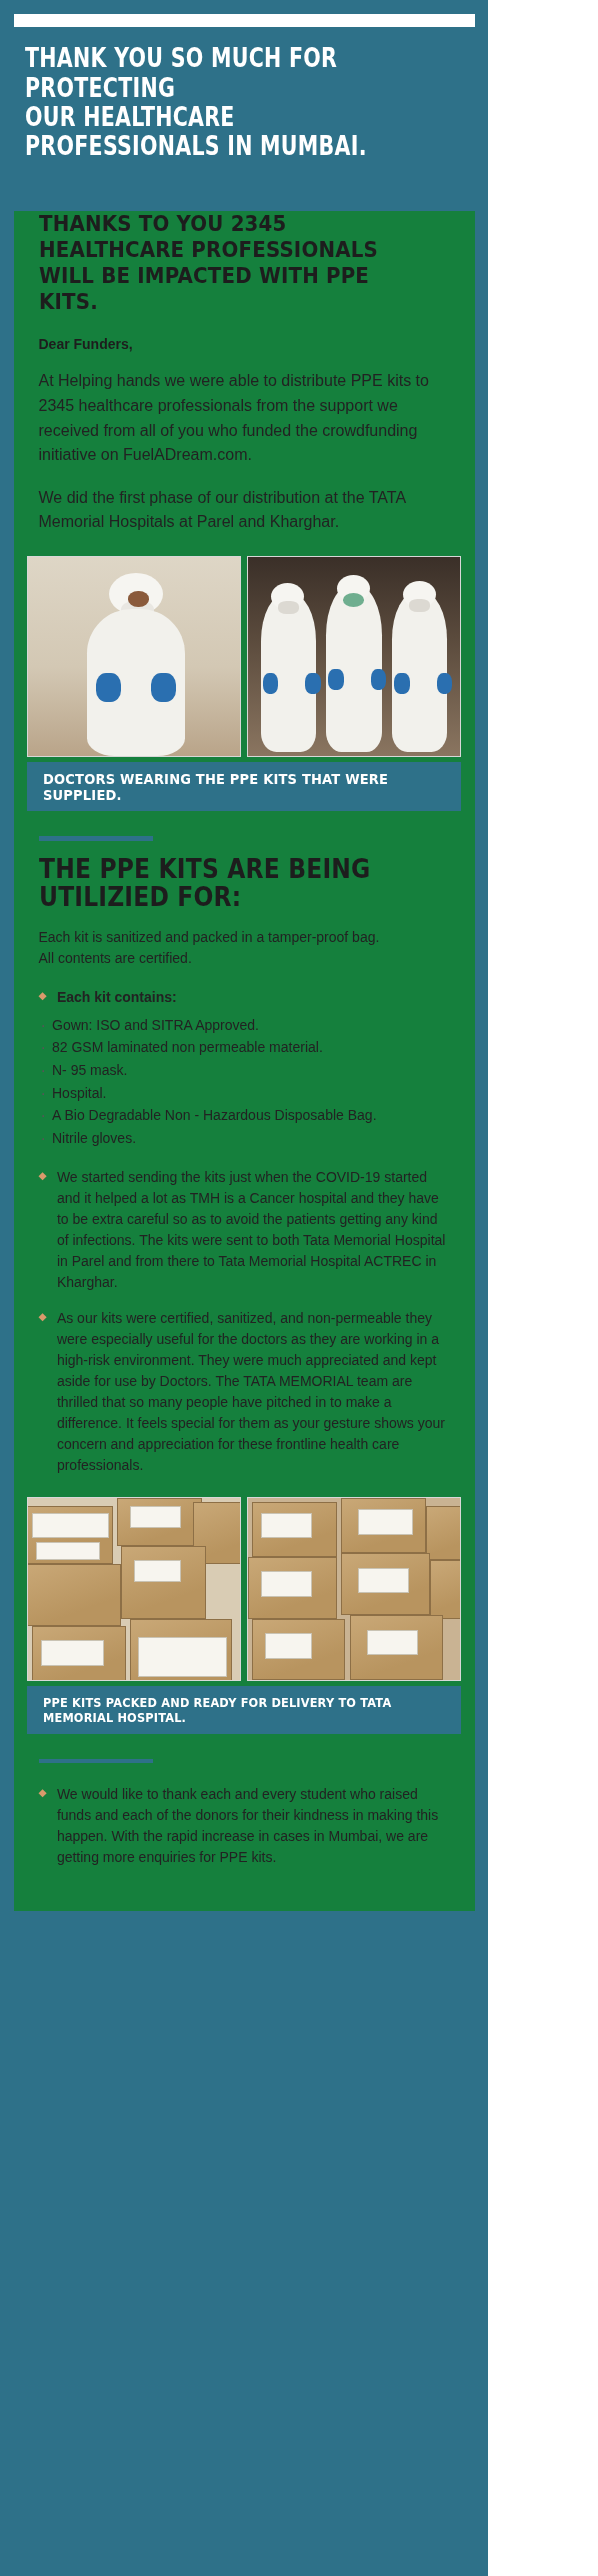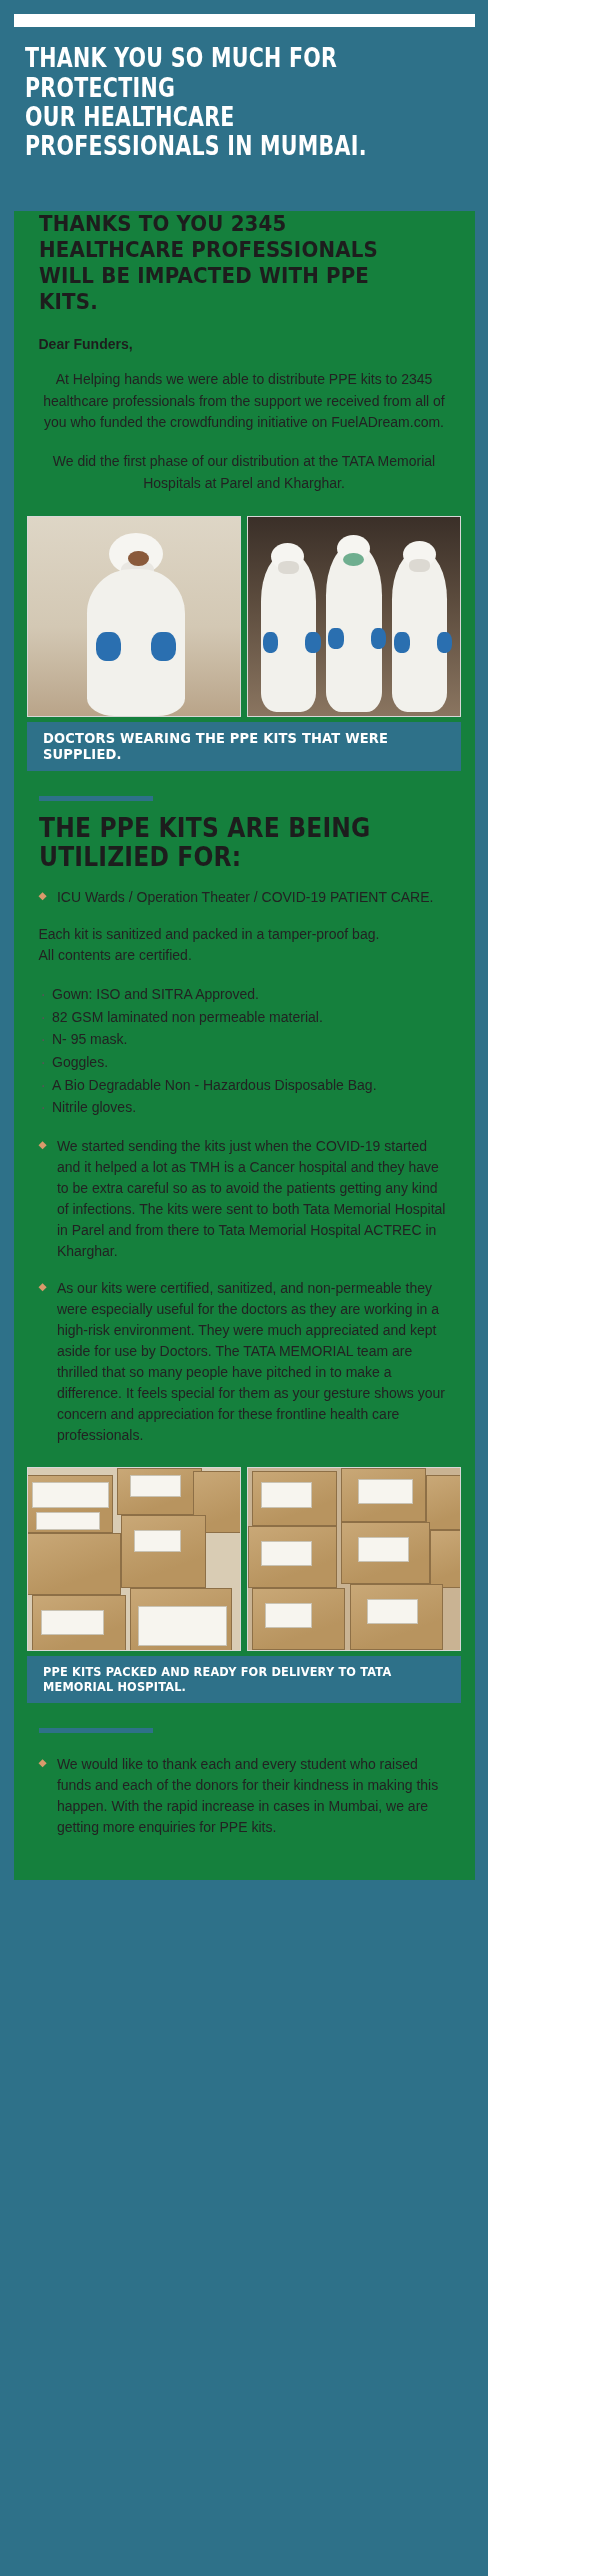--- a/index.html
+++ b/index.html
@@ -64,25 +64,24 @@
     transform-origin: left center;
     margin: 25px 0 21px 0;
   }
   .salutation {
     font-weight: bold;
     font-size: 14px;
     color: #1d1d1d;
     margin: 0 0 17.4px 0;
   }
   p.body-text {
-    font-size: 14px;
+    font-size: 16px;
     line-height: 1.55;
     color: #222222;
     margin: 0 0 17.4px 0;
-    text-align: center;
   }
   
   .photo-row {
     display: flex;
     gap: 5.8px;
     margin: 21px 0 0 0;
     padding: 0 13.5px;
   }
   .photo {
     position: relative;
@@ -291,34 +290,36 @@
     </div>
     <div class="caption-bar">
       <span>DOCTORS WEARING THE PPE KITS THAT WERE SUPPLIED.</span>
     </div>
 
     <div class="rule-accent"></div>
 
     <div class="section-pad">
       <h2 class="big-heading">THE PPE KITS ARE BEING UTILIZIED FOR:</h2>
 
-      <ul class="diamond">
-        <li>ICU Wards / Operation Theater / COVID-19 PATIENT CARE.</li>
-      </ul>
 
       <div class="spec-block">
         <div class="spec-line">Each kit is sanitized and packed in a tamper-proof bag.</div>
         <div class="spec-line">All contents are certified.</div>
       </div>
 
+      <ul class="diamond">
+        <li style="margin-bottom:5.8px;">
+          <span class="contains-head">Each kit contains:</span>
+        </li>
+      </ul>
       <ul class="dash">
         <li>Gown: ISO and SITRA Approved.</li>
         <li>82 GSM laminated non permeable material.</li>
         <li>N- 95 mask.</li>
-        <li>Goggles.</li>
+        <li>Hospital.</li>
         <li>A Bio Degradable Non - Hazardous Disposable Bag.</li>
         <li>Nitrile gloves.</li>
       </ul>
 
       <ul class="diamond" style="margin-top:17.4px;">
         <li>We started sending the kits just when the COVID-19 started and it helped a lot as TMH is a Cancer hospital and they have to be extra careful so as to avoid the patients getting any kind of infections. The kits were sent to both Tata Memorial Hospital in Parel and from there to Tata Memorial Hospital ACTREC in Kharghar.</li>
         <li>As our kits were certified, sanitized, and non-permeable they were especially useful for the doctors as they are working in a high-risk environment. They were much appreciated and kept aside for use by Doctors. The TATA MEMORIAL team are thrilled that so many people have pitched in to make a difference. It feels special for them as your gesture shows your concern and appreciation for these frontline health care professionals.</li>
       </ul>
     </div>
 

